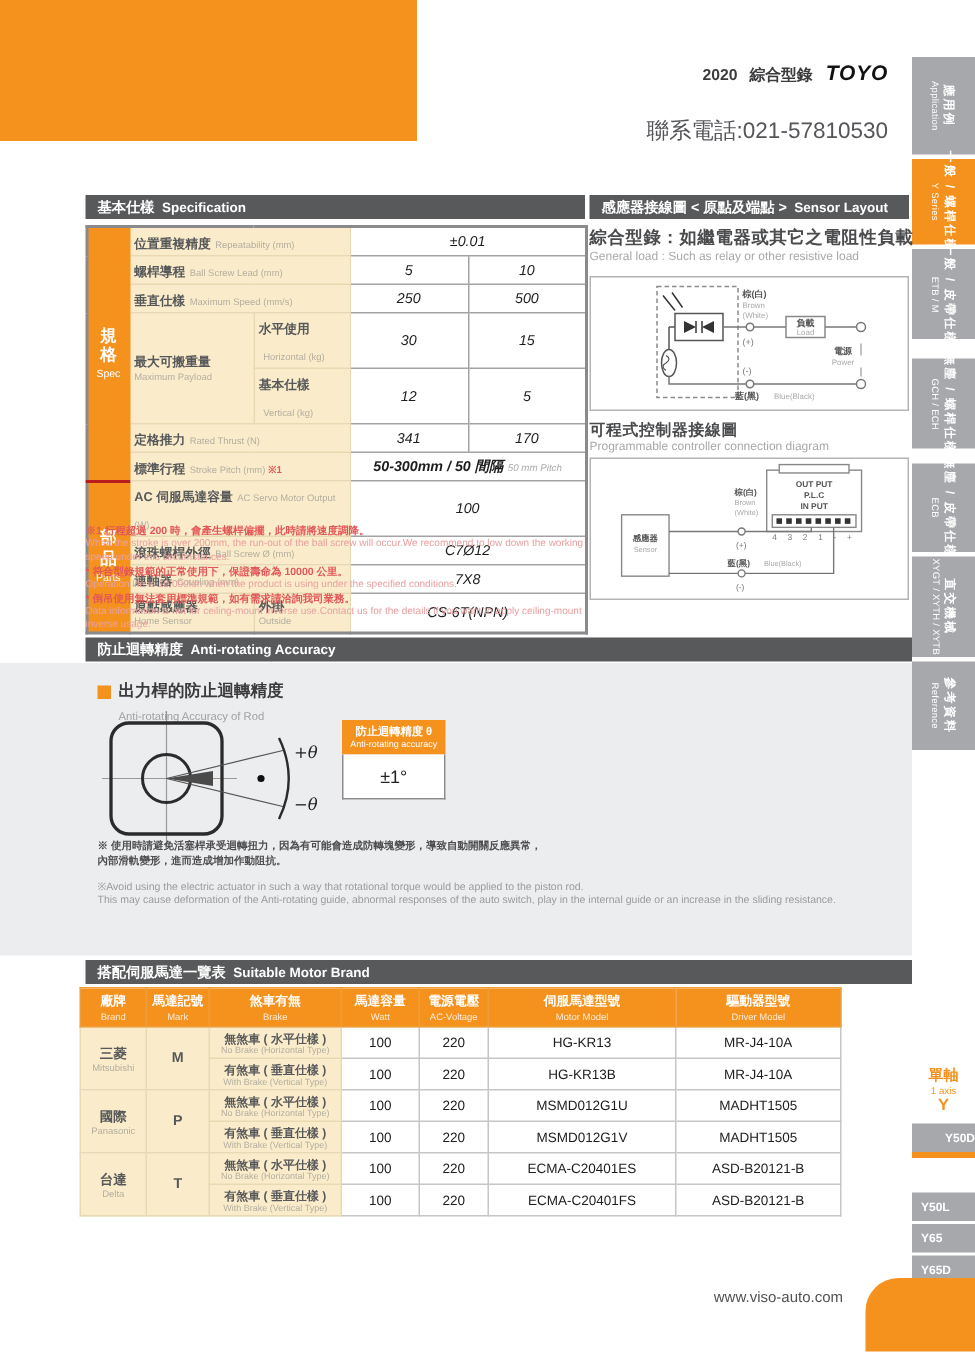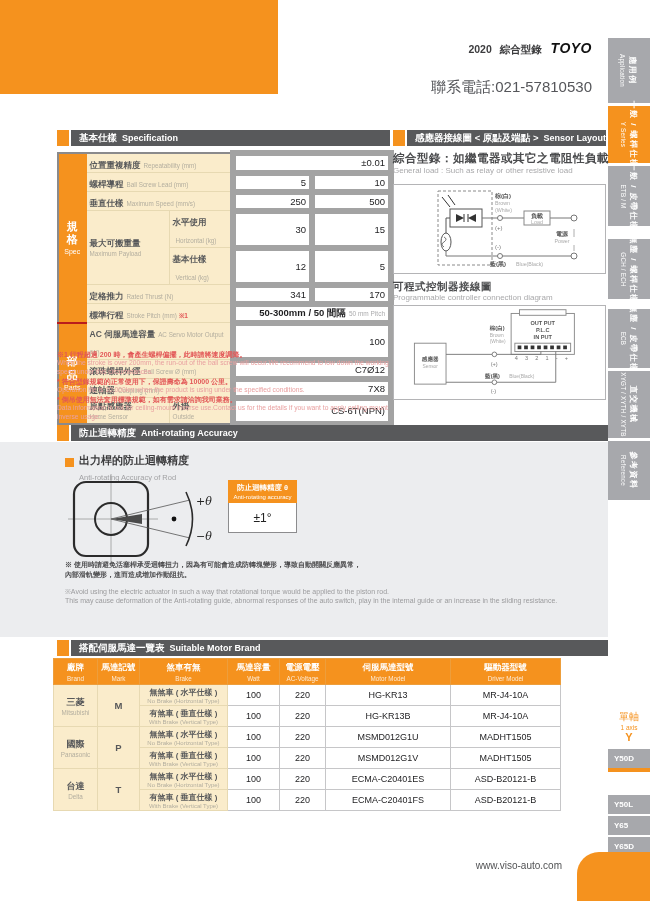--- a/index.html
+++ b/index.html
@@ -16,42 +16,42 @@
 
   
   .rtab { position:absolute; right:0; width:42px; background:#A7A8AC; color:#fff;
           display:flex; align-items:center; justify-content:center; }
   .rtab.active { background:#F5921E; }
   .rtab-in { transform:rotate(90deg); white-space:nowrap; text-align:center; }
   .rtab-in .zh { display:block; font-size:8px; font-weight:bold; letter-spacing:1.5px; }
   .rtab-in .en { display:block; font-size:6.3px; letter-spacing:.2px; margin-top:1px; }
 
   
-  .sec-bar { position:absolute; height:16px; display:flex; }
+  .sec-bar { position:absolute; height:16px; display:flex;flex-direction:column; }
   .sec-bar .accent { width:12px; background:#F5921E; margin-right:2px; }
   .sec-bar .bartxt { flex:1; background:#58595B; color:#fff; line-height:16px; padding-left:8px;
                      font-size:9.5px; font-weight:bold; white-space:nowrap; overflow:hidden; }
   .sec-bar .bartxt .en { margin-left:5px; font-size:9px; }
 
   
   .spec-table { position:absolute; left:57px; top:150px; width:333px;
                 border-collapse:collapse; table-layout:fixed; background:#fff;
                 border:2px solid #8A8A8C; }
   .spec-table td { padding:0 3px; vertical-align:middle; height:17px; }
   .spec-table .g { background:#F5921E; color:#fff; text-align:center; border:1px solid #F5921E; padding:0; }
   .spec-table .g.sep { border-top:2px solid #b91c1c; }
   .gzh { display:inline-block; width:1em; word-break:break-all; font-size:11px; font-weight:bold; line-height:1.2; }
   .gen { display:block; font-size:7px; margin-top:1px; }
   .spec-table .lab { background:#FAECCB; border:1px solid #E7D9B2; }
   .lab .zh { font-size:8.5px; font-weight:bold; color:#57585a; }
   .lab .en { font-size:6.3px; color:#B3AE9F; margin-left:3px; }
   .lab .note { font-size:6.5px; color:#E25757; font-weight:bold; margin-left:2px; }
   .lab .blk { display:block; margin-left:0; }
-  .spec-table .val { background:#fff; border:6px solid #a3a3a3; text-align:right;
-                     font-size:9.5px; color:#1d1d1f; }
+  .spec-table .val { background:#fff; border:1px solid #a3a3a3; text-align:center;
+                     font-size:9.5px; color:#1d1d1f;font-style:italic; }
   .val .sm { font-size:6.5px; color:#ABABAD; margin-left:3px; font-weight:normal; }
   .val .b { font-weight:bold; }
   .rowtall td { height:26px; }
 
   
   .footnotes { position:absolute; left:57px; top:350px; width:335px; line-height:1.32; }
   .fn-zh { color:#E25757; font-size:7px; font-weight:bold; }
   .fn-en { color:#E9A0A0; font-size:6.7px; }
 
   
@@ -92,21 +92,21 @@
   .m-cream { background:#FAECCB; border:1px solid #E7D9B2; }
   .mb-zh { display:block; font-size:9px; font-weight:bold; color:#57585a; }
   .mb-en { display:block; font-size:6.3px; color:#B3AE9F; }
   .m-mark { background:#FAECCB; border:1px solid #E7D9B2; font-size:9.5px; font-weight:bold; color:#57585a; }
   .mk-zh { display:block; font-size:8px; font-weight:bold; color:#57585a; }
   .mk-en { display:block; font-size:6px; color:#B3AE9F; }
   .m-val { background:#fff; border:1px solid #C6C6C8; font-size:9px; color:#1d1d1f; }
 
   
   .axis-label { position:absolute; right:0; top:710px; width:42px; text-align:center; color:#F5921E; }
-  .axis-label .a1 { display:block; font-size:10px; font-weight:normal; }
+  .axis-label .a1 { display:block; font-size:10px; font-weight:bold; }
   .axis-label .a2 { display:block; font-size:6.5px; }
   .axis-label .a3 { display:block; font-size:11px; font-weight:bold; }
   .mini-tab { position:absolute; right:0; width:42px; height:19px; background:#A7A8AC; color:#fff;
               font-size:8px; font-weight:bold; line-height:19px; padding-left:6px; }
   .mini-tab.active { background:#F5921E; }
 
   
   .site { position:absolute; top:860px; right:88px; font-size:10px; color:#515254;text-align:center; }
   .corner { position:absolute; right:0; bottom:0; width:73px; height:49px; background:#F5921E;
             border-top-left-radius:22px; }
@@ -502,21 +502,21 @@
     </tr>
   </tbody>
     </table>
 
   <div class="axis-label">
     <span class="a1">單軸</span>
     <span class="a2">1 axis</span>
     <span class="a3">Y</span>
   </div>
   <div class="mini-tab active" style="top:753px;">Y50</div>
-  <div class="mini-tab" style="top:749px;">Y50D</div>
+  <div class="mini-tab" style="top:749px;text-align:right;">Y50D</div>
   <div class="mini-tab" style="top:795px;">Y50L</div>
   <div class="mini-tab" style="top:816px;">Y65</div>
   <div class="mini-tab" style="top:837px;">Y65D</div>
   <div class="mini-tab" style="top:858px;">Y65L</div>
 
   <div class="site">www.viso-auto.com</div>
   <div class="corner"></div>
 
 </div>
 

